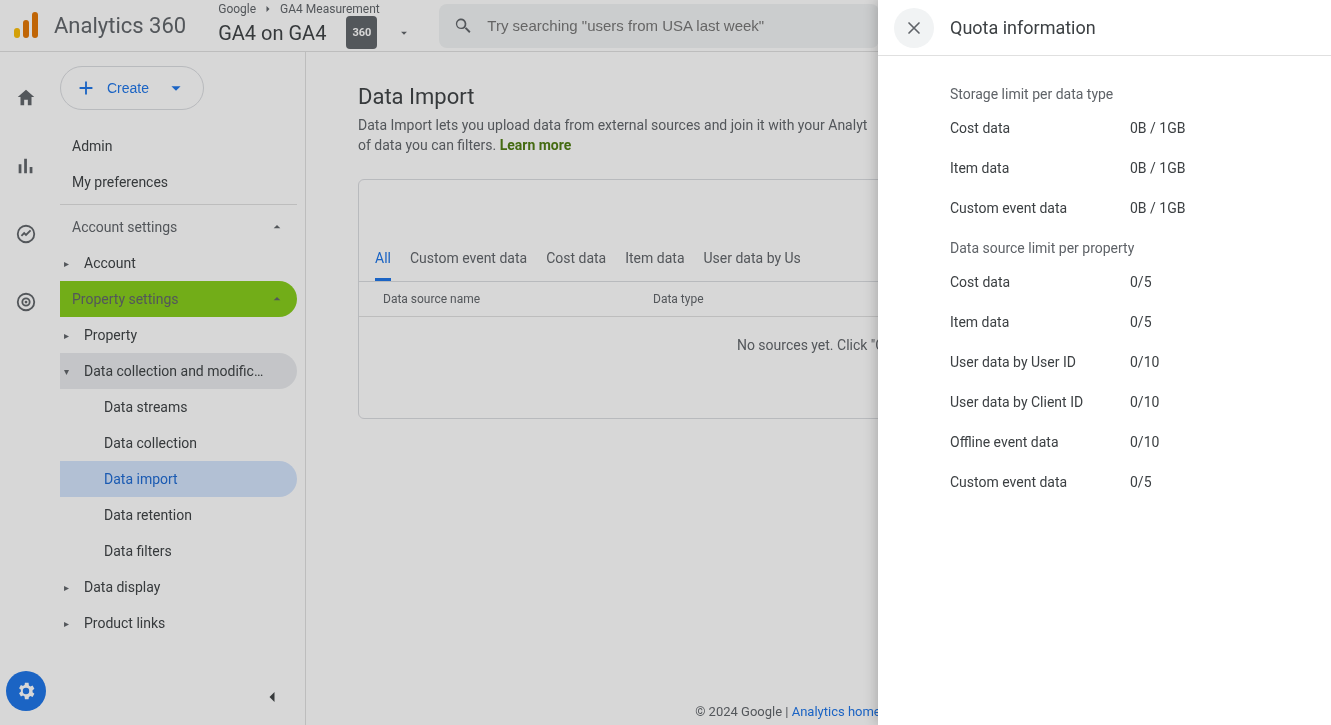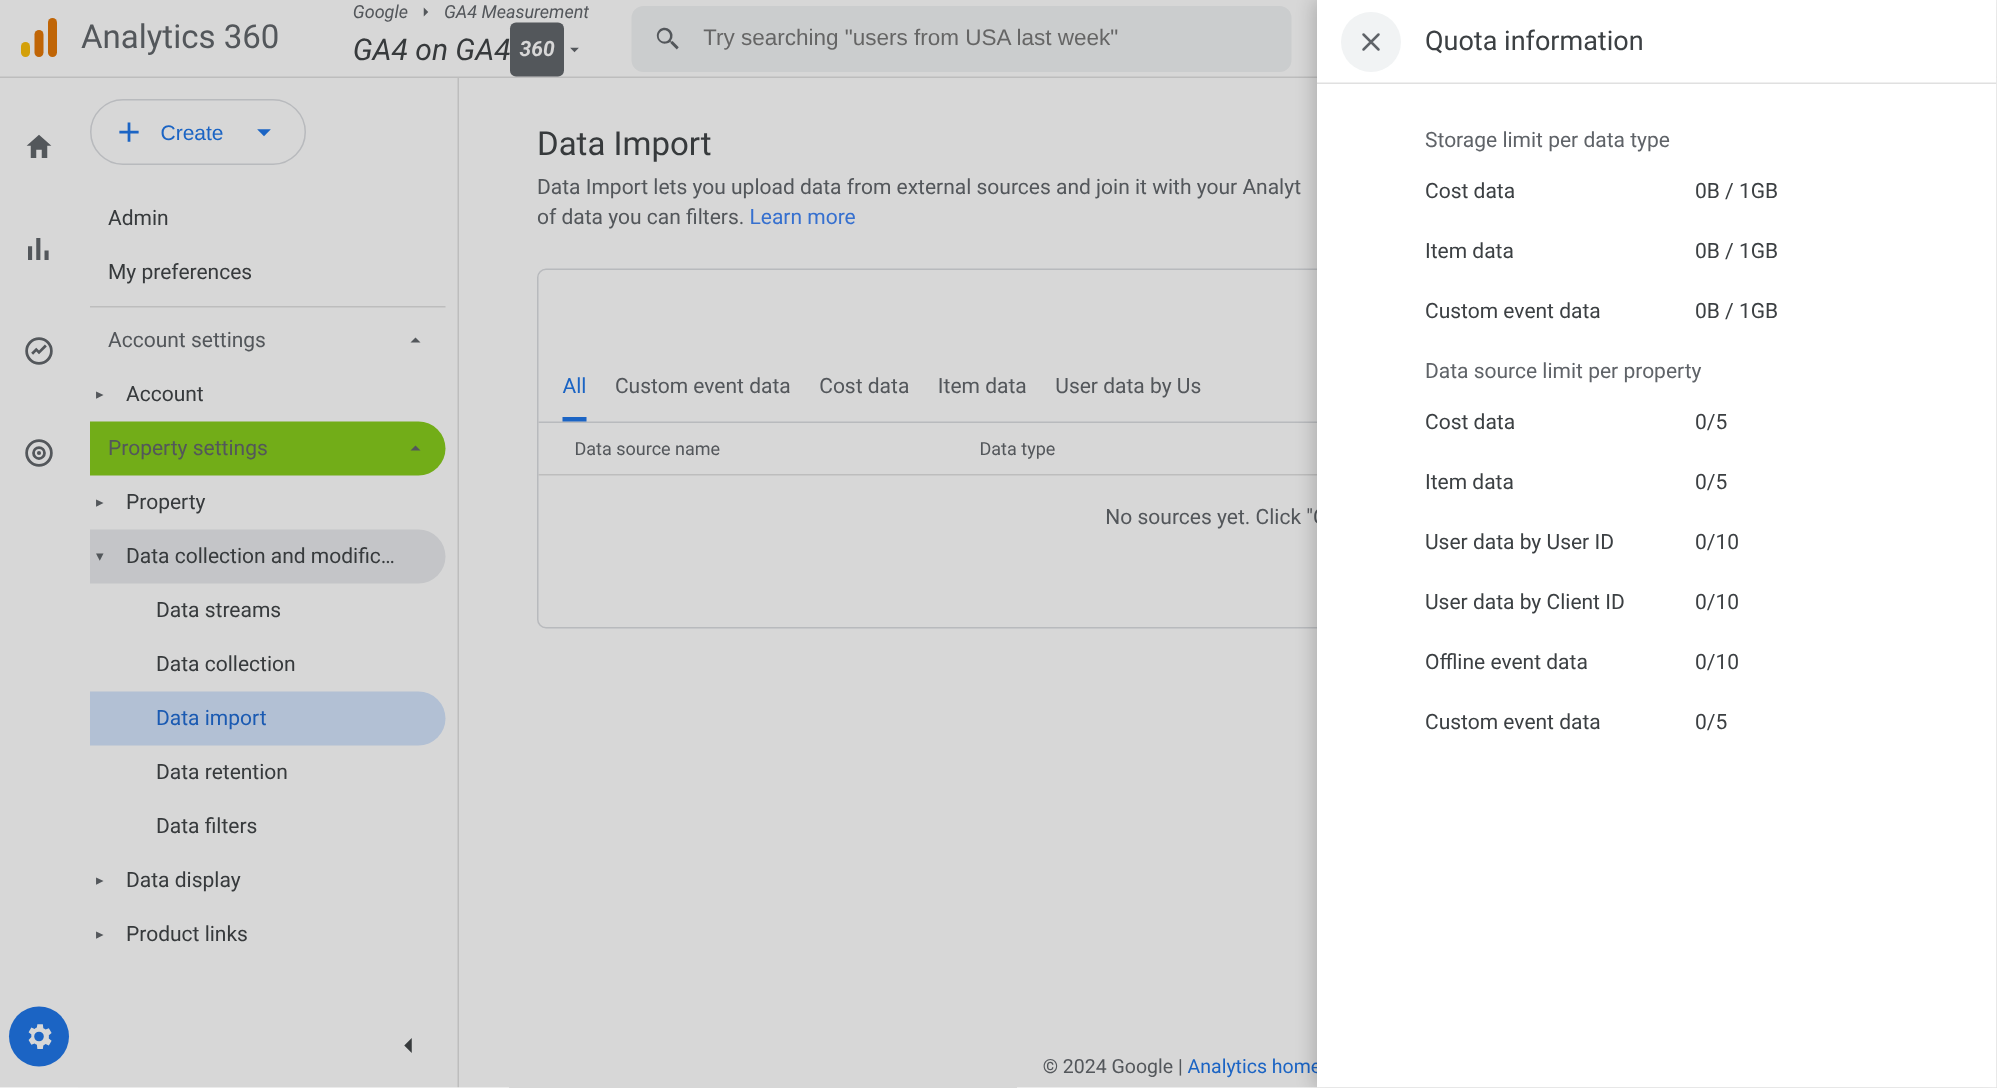--- a/index.html
+++ b/index.html
@@ -4,25 +4,25 @@
 <style>
   * { box-sizing: border-box; margin: 0; padding: 0; }
   html, body { width: 1331px; height: 725px; overflow: hidden; font-family: "Google Sans", Roboto, Arial, sans-serif; color: #3c4043; background: #fff; }
   body { position: relative; }
 
   
   .top-header { position: absolute; left:0; top:0; right:0; height:52px; display:flex; align-items:center; padding-left:10px; border-bottom:1px solid #e0e0e0; }
   .logo-box { display:flex; align-items:center; gap:12px; }
   .logo-svg { width:32px; height:32px; }
   .product-name { font-size:22px; color:#5f6368; font-weight:400; }
-  .breadcrumb-block { margin-left:49px; display:flex; flex-direction:column; justify-content:center;font-style:italic; }
+  .breadcrumb-block { margin-left:32px; display:flex; flex-direction:column; justify-content:center; }
   .bc-top { display:flex; align-items:center; gap:6px; font-size:12px; color:#5f6368; }
-  .bc-bottom { display:flex; align-items:center; gap:0; }
+  .bc-bottom { display:flex; align-items:center; gap:20px; }
   .bc-title { font-size:20px; color:#3c4043; }
-  .badge360 { background:#5f6368; color:#fff; font-size:14px; font-weight:700; padding:10px 6px; border-radius:4px; }
+  .badge360 { background:#5f6368; color:#fff; font-size:11px; font-weight:700; padding:10px 6px; border-radius:4px; }
   .chev-down { width:14px; height:14px; fill:#5f6368; }
   .search-bar { margin-left:28px; width:440px; height:44px; background:#f1f3f4; border-radius:8px; display:flex; align-items:center; padding:0 14px; gap:14px; }
   .search-bar svg { width:20px; height:20px; fill:#5f6368; flex-shrink:0; }
   .search-bar input { flex:1; border:none; background:transparent; font-size:15px; color:#5f6368; outline:none; }
   .search-bar input::placeholder { color:#757575; }
 
   
   .icon-rail { position:absolute; left:0; top:52px; width:52px; bottom:0; background:#fff; display:flex; flex-direction:column; align-items:center; padding-top:28px; gap:32px; }
   .rail-btn { width:36px; height:36px; display:flex; align-items:center; justify-content:center; border-radius:50%; cursor:pointer; }
   .rail-btn svg { width:22px; height:22px; fill:#5f6368; }
@@ -45,21 +45,21 @@
   .nav-leaf.active { background:#d2e3fc; color:#1967d2; border-radius:0 18px 18px 0; }
   .chev-up { width:16px; height:16px; fill:#5f6368; }
   .sub-label { white-space:nowrap; overflow:hidden; text-overflow:ellipsis; max-width:180px; }
   .collapse-chevron { position:absolute; left:258px; bottom:14px; width:28px; height:28px; display:flex; align-items:center; justify-content:center; cursor:pointer; }
   .collapse-chevron svg { width:20px; height:20px; fill:#3c4043; }
 
   
   .main { position:absolute; left:306px; top:52px; right:0; bottom:0; padding:32px 48px 0 52px; }
   .page-title { font-size:22px; color:#3c4043; margin-bottom:6px; font-weight:400; }
   .page-desc { font-size:14px; color:#5f6368; line-height:20px; max-width:760px; }
-  .page-desc a { color:#3b82f6; text-decoration:none; }
+  .page-desc a { color:#4d7c0f; text-decoration:none;font-weight:bold; }
   .card { margin-top:24px; border:1px solid #dadce0; border-radius:6px; min-height:240px; }
   .card-top-pad { height:60px; }
   .tabs { display:flex; gap:19px; padding:0 16px; border-bottom:1px solid #dadce0; height:42px; align-items:flex-end; }
   .tab { font-size:14px; color:#5f6368; padding-bottom:12px; cursor:pointer; border-bottom:3px solid transparent; }
   .tab.active { color:#1a73e8; border-bottom-color:#1a73e8; }
   .thead { display:flex; padding:10px 24px; font-size:12px; color:#5f6368; border-bottom:1px solid #e0e0e0; }
   .th-name { width:270px; }
   .empty-row { text-align:center; padding:20px 0 50px; font-size:14px; color:#5f6368; }
 
   .footer-line { position:absolute; bottom:6px; left:50%; transform:translateX(-50%); font-size:13px; color:#5f6368; white-space:nowrap; }

